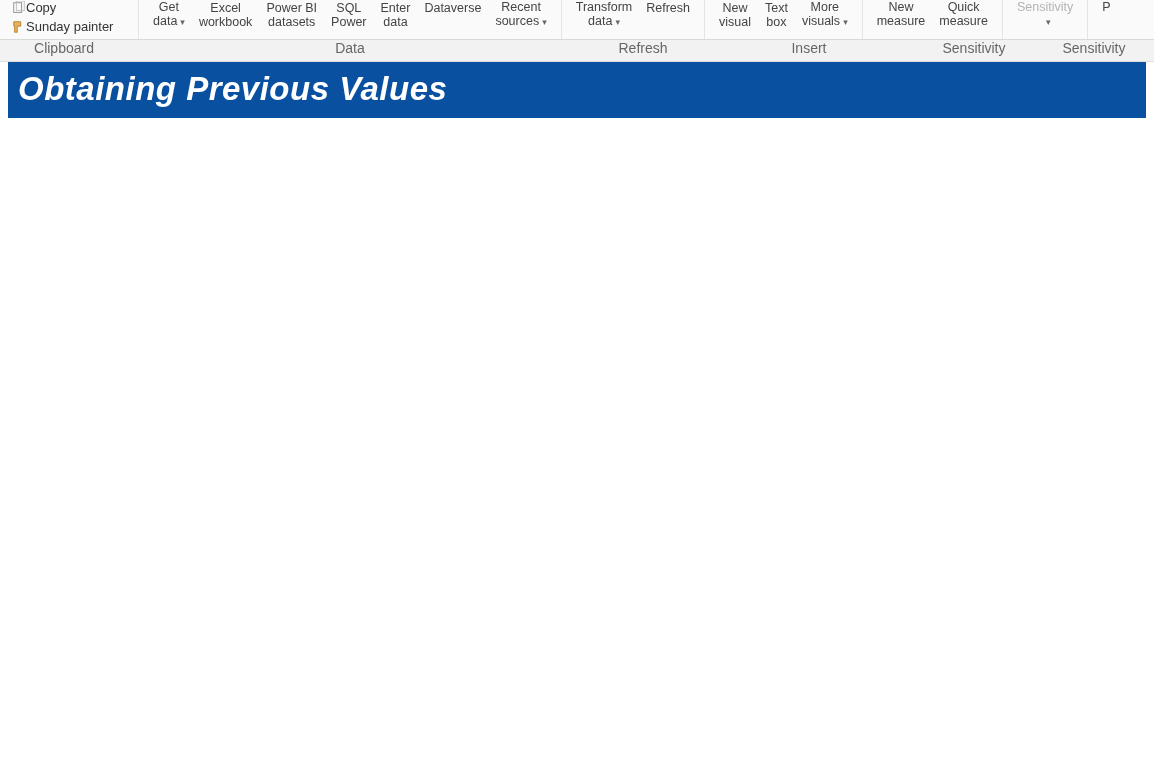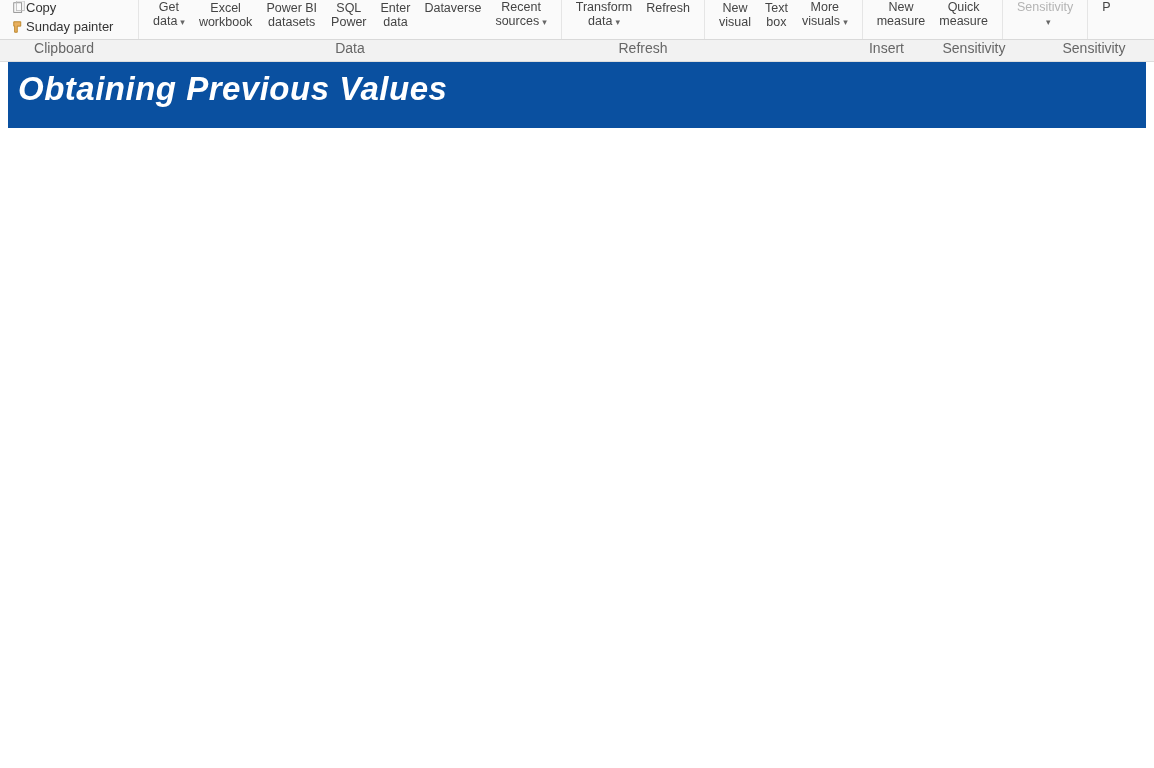--- a/index.html
+++ b/index.html
@@ -63,37 +63,37 @@
     display: flex;
     font-size: 14px;
     color: #666;
     background: #f2f2f2;
     border-bottom: 1px solid #ddd;
   }
   .group-label { text-align: center; }
   .gl-clipboard { width: 128px; }
   .gl-data { width: 444px; }
   .gl-queries { width: 142px; }
-  .gl-insert { width: 190px; text-align: right; }
+  .gl-insert { width: 190px; }
   .gl-calc { width: 140px; }
   .gl-sens { width: 100px; }
 
   
   .canvas {
     position: relative;
     margin-top: 22px;
     background: #fff;
   }
   .title-banner {
     margin: 1px 8px 0 8px;
     background: #0a50a0;
     color: #fff;
     font-size: 33px;
     font-weight: 700;
-    padding: 8px 10px 20px 10px;
+    padding: 8px 10px 10px 10px;
     font-style: italic;
     letter-spacing: 0.5px;
     position: relative;
   }
 
   
   .visual-toolbar {
     position: absolute;
     top: 114px;
     left: 462px;

